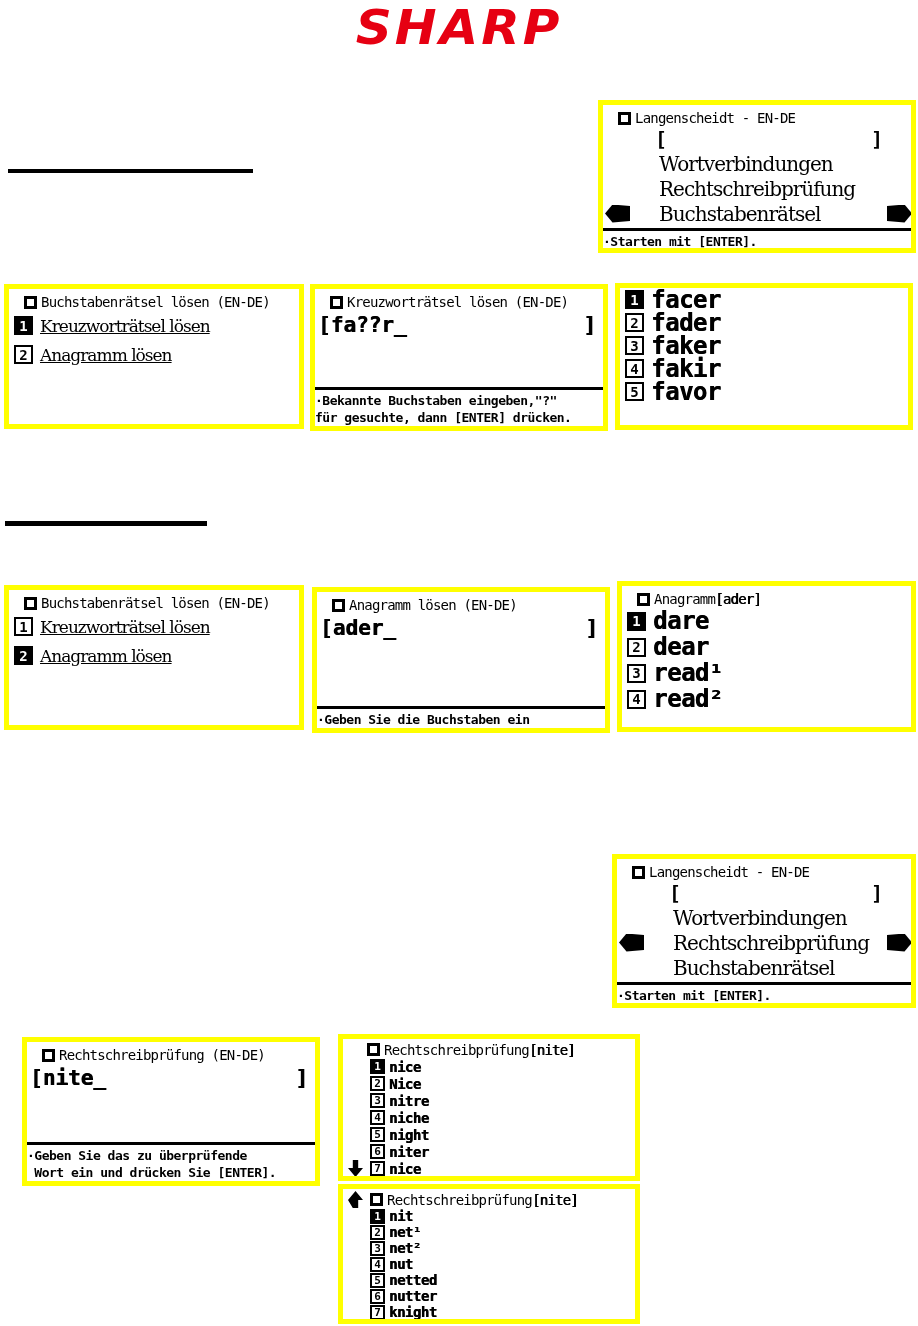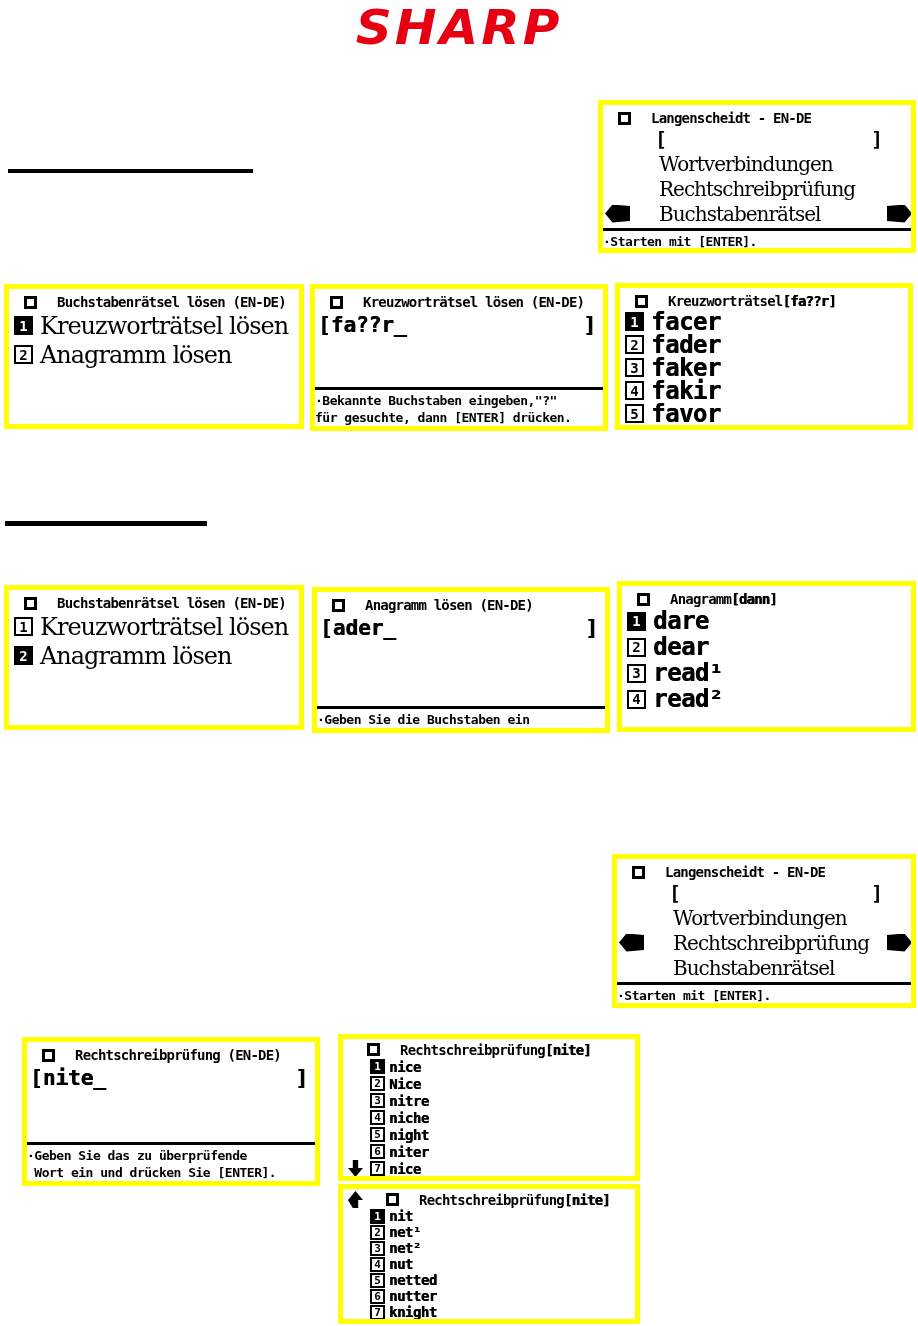--- a/index.html
+++ b/index.html
@@ -24,23 +24,23 @@
   .rule2 { left:5px; top:521px; width:202px; height:5px; }
 
   
   .lcd {
     position:absolute; border:5px solid #ffff00; background:#fff;
     display:flex; flex-direction:column; overflow:hidden;
   }
 
   
   .trow {
-    flex:none; display:flex; align-items:center; gap:20px;
+    flex:none; display:flex; align-items:center; gap:4px;
     padding:4px 0 0 15px; height:22px;
-    font-weight:bold; font-size:14px; letter-spacing:-0.8px; white-space:nowrap;
+    font-weight:normal; font-size:14px; letter-spacing:-0.8px; white-space:nowrap;
   }
   .trow.tight { padding-left:24px; height:19px; padding-top:2px; }
   .trow.witharrow { padding-left:4px; height:19px; padding-top:2px; }
   .sq { width:13px; height:13px; border:3px solid #000; flex:none; }
   .tq { text-shadow:0.6px 0 0 #000; }
 
   
   .bracket-row {
     flex:none; display:flex; justify-content:space-between; align-items:center;
     padding:0 28px 0 52px; height:24px; font-weight:bold; font-size:20px;
@@ -67,21 +67,21 @@
   .lrow.h26 { height:26px; }
   .lrow.tight { height:17px; gap:4px; padding-left:4px; }
   .lrow.tight2 { height:16px; gap:4px; padding-left:4px; }
   .badge {
     flex:none; width:19px; height:19px; border:2px solid #000; background:#fff; color:#000;
     display:flex; align-items:center; justify-content:center;
     font-weight:bold; font-size:14px;
   }
   .badge.sel { background:#000; color:#fff; border-color:#000; }
   .badge.s { width:15px; height:15px; font-size:11px; }
-  .serif-label { font-family:"DejaVu Serif", serif; font-size:24px; letter-spacing:-1px; white-space:nowrap; }
+  .serif-label { font-family:"DejaVu Serif", serif; font-size:17px; letter-spacing:-1px; white-space:nowrap;text-decoration:underline; }
   .bword { font-weight:bold; font-size:24px; letter-spacing:-0.5px; white-space:nowrap; text-shadow:0.5px 0 0 #000; }
   .bword.s { font-size:14px; }
 
   
   .input-row {
     flex:none; display:flex; justify-content:space-between; align-items:center;
     padding:0 7px 0 3px; height:27px; font-weight:bold; font-size:21px;
     text-shadow:0.6px 0 0 #000;
   }
   .spacer { flex:1; }
@@ -160,24 +160,20 @@
     <span><span>[</span><span>fa??r_</span></span>
     <span>]</span>
   </div>
   <div class="spacer"></div>
   <div class="hrline"></div>
   <div class="instr">·Bekannte Buchstaben eingeben,"?"</div>
   <div class="instr" style="margin-top:0">für gesuchte, dann [ENTER] drücken.</div>
 </div>
 
 <div class="lcd" id="scr-cwres">
-  <div class="trow">
-    <span class="sq"></span>
-    <span><span>Kreuzworträtsel</span><span class="tq">[fa??r]</span></span>
-  </div>
   <div class="lrow h23">
     <span class="badge sel">1</span>
     <span class="bword">facer</span>
   </div>
   <div class="lrow h23">
     <span class="badge">2</span>
     <span class="bword">fader</span>
   </div>
   <div class="lrow h23">
     <span class="badge">3</span>
@@ -218,21 +214,21 @@
     <span>]</span>
   </div>
   <div class="spacer"></div>
   <div class="hrline"></div>
   <div class="instr">·Geben Sie die Buchstaben ein</div>
 </div>
 
 <div class="lcd" id="scr-anres">
   <div class="trow">
     <span class="sq"></span>
-    <span><span>Anagramm</span><span class="tq">[dann]</span></span>
+    <span><span>Anagramm</span><span class="tq">[ader]</span></span>
   </div>
   <div class="lrow h26">
     <span class="badge sel">1</span>
     <span class="bword">dare</span>
   </div>
   <div class="lrow h26">
     <span class="badge">2</span>
     <span class="bword">dear</span>
   </div>
   <div class="lrow h26">

